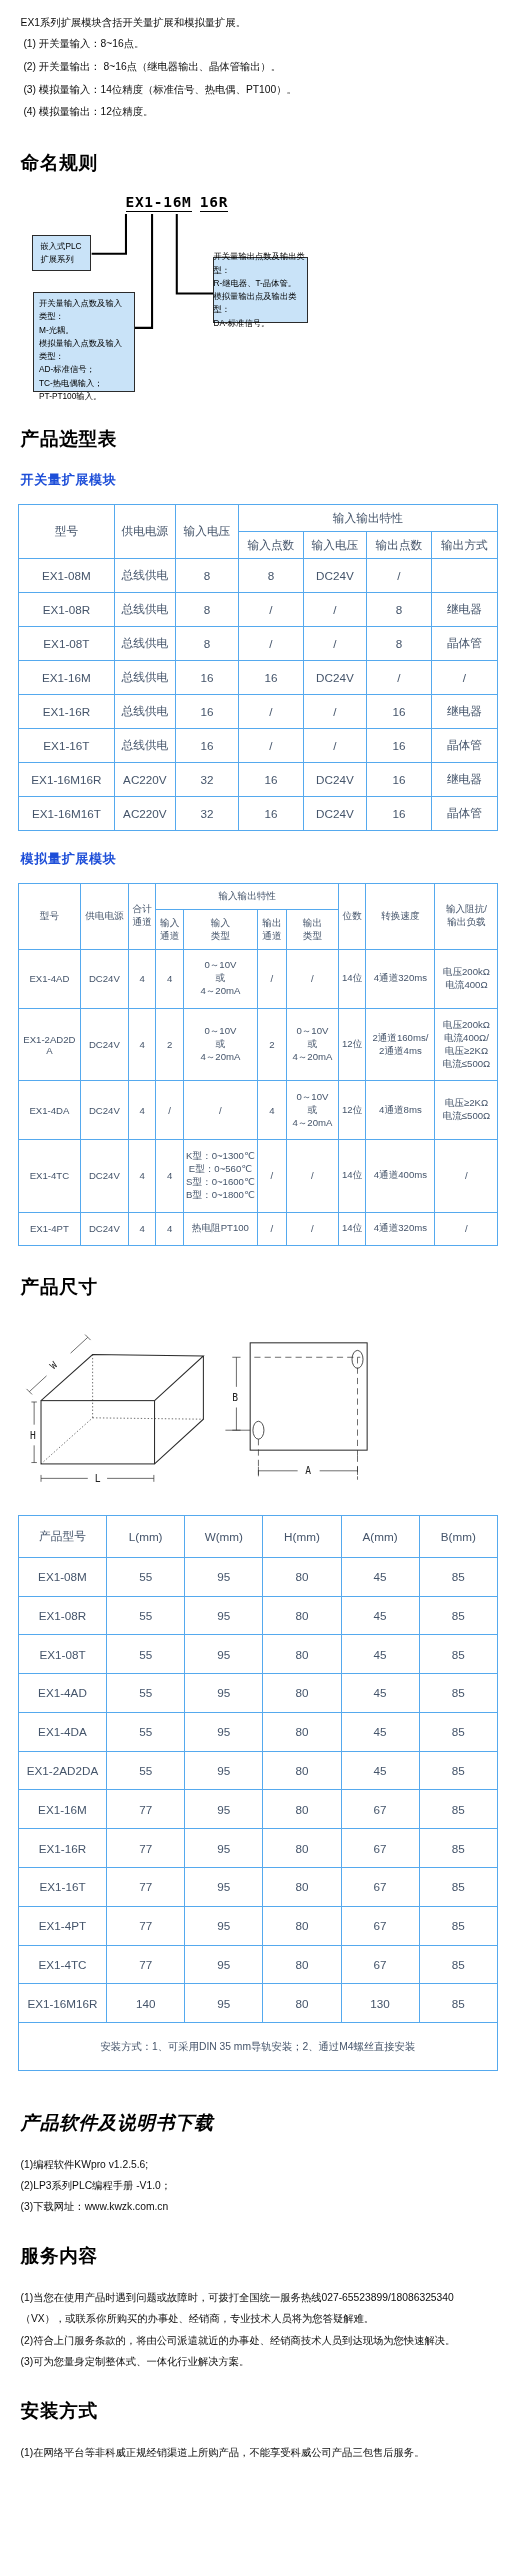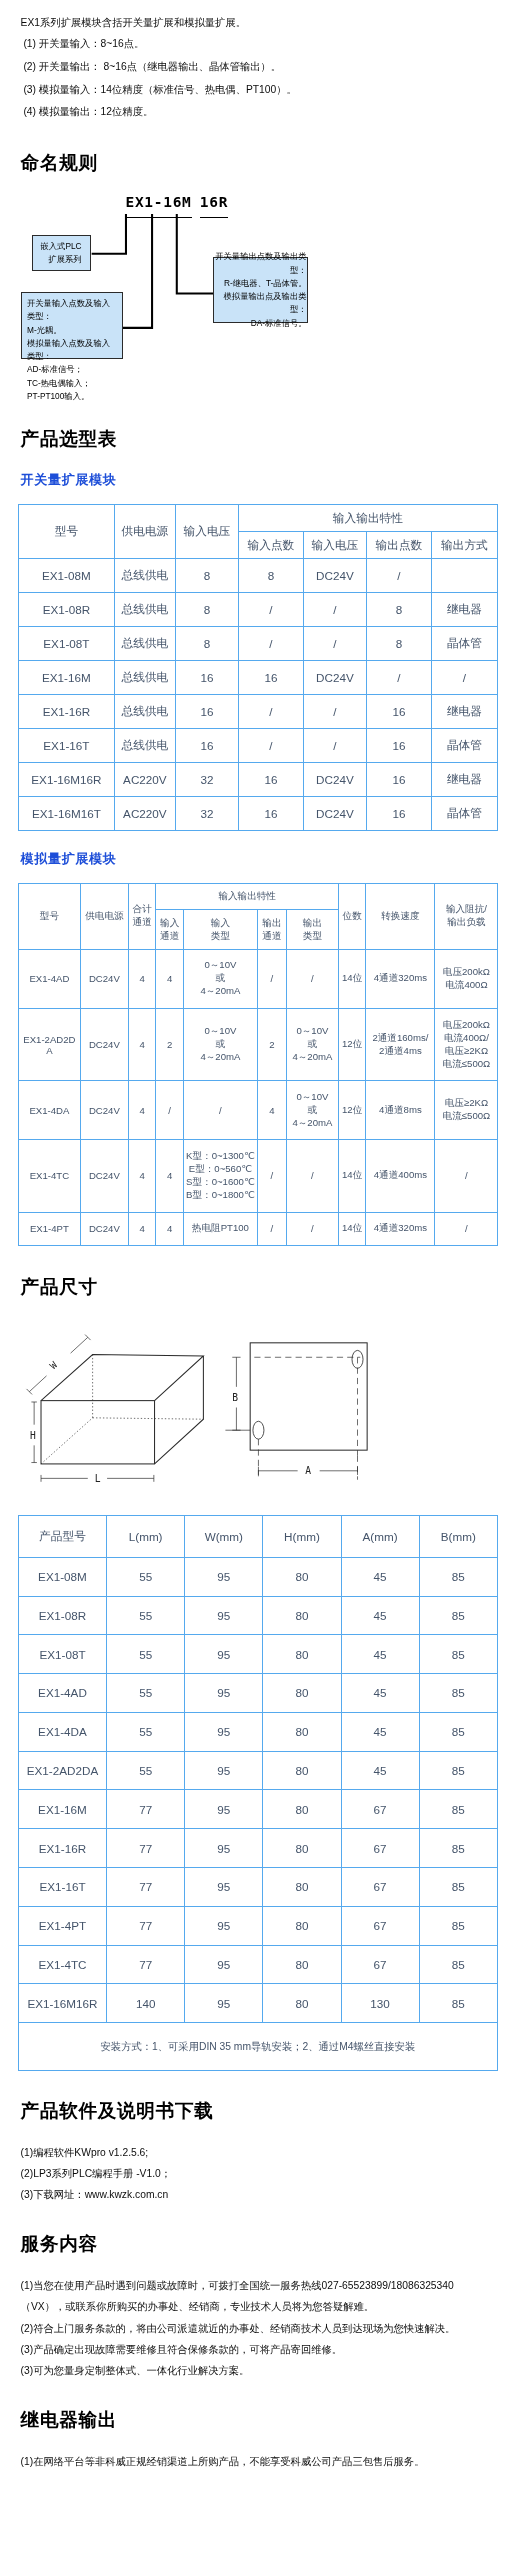--- a/index.html
+++ b/index.html
@@ -21,28 +21,28 @@
   .body-text{font-size:10.3px;line-height:2.05;color:#0d0d0d;margin:0 4.1px;}
   .feature-item{font-size:10.3px;line-height:2.2;color:#0d0d0d;margin:0 4.1px 0 6.9px;}
 
   
   .naming-wrap{position:relative;height:206px;margin-top:4.1px;}
   .naming-model{
     position:absolute;left:109px;top:0;
     font-size:14.5px;font-weight:600;color:#000;letter-spacing:0.7px;
     font-family:"DejaVu Sans Mono","Liberation Mono",monospace;
   }
-  .naming-model .u{border-bottom:1.4px solid #000;padding-bottom:7px;}
+  .naming-model .u{border-bottom:1.4px solid #000;padding-bottom:1px;}
   .naming-model .gap{display:inline-block;width:8.3px;}
   .nbox{
     position:absolute;background:#c9e3f8;border:0.7px solid #2b2b2b;
     font-size:8.3px;line-height:1.6;color:#000;white-space:pre-line;
     box-sizing:border-box;
   }
-  .nbox.center{display:flex;align-items:center;justify-content:center;text-align:right;}
+  .nbox.center{display:flex;align-items:center;justify-content:center;text-align:left;}
   .nbox.left{padding:4.1px 5.5px;text-align:left;}
   .naming-lines{position:absolute;left:0;top:0;}
 
   
   table.spec{
     border-collapse:collapse;margin:0 0 0 1.4px;width:480px;
     table-layout:fixed;
   }
   table.spec th,table.spec td{
     border:0.7px solid #55a9ee;
@@ -79,21 +79,21 @@
   <h1 class="sec-title">命名规则</h1>
   <div class="naming-wrap">
     <svg class="naming-lines" width="483" height="206" viewBox="0 0 702 300">
       <path d="M158,29 V87 H108" stroke="#000" stroke-width="3" fill="none"></path>
       <path d="M196,29 V195 H148" stroke="#000" stroke-width="3" fill="none"></path>
       <path d="M232,29 V145 H285" stroke="#000" stroke-width="3" fill="none"></path>
     </svg>
     <div class="naming-model"><span class="u">EX1-</span><span class="u">16M</span><span class="gap"></span><span class="u">16R</span></div>
     <div class="nbox center" style="left:15px;top:41px;width:59px;height:36px;">嵌入式PLC
 扩展系列</div>
-    <div class="nbox left" style="left:4px;top:98px;width:102px;height:67px;">开关量输入点数及输入类型：
+    <div class="nbox left" style="left:16px;top:98px;width:102px;height:100px;">开关量输入点数及输入类型：
 M-光耦。
 模拟量输入点数及输入类型：
 AD-标准信号；
 TC-热电偶输入；
 PT-PT100输入。</div>
     <div class="nbox center" style="left:196px;top:63px;width:95px;height:66px;">开关量输出点数及输出类型：
 R-继电器、T-晶体管。
 模拟量输出点及输出类型：
 DA-标准信号。</div>
   </div>
@@ -497,28 +497,27 @@
           <td>85</td>
         </tr>
       </tbody>
     <tfoot>
       <tr>
         <td colspan="6" class="note-cell">安装方式：1、可采用DIN 35 mm导轨安装；2、通过M4螺丝直接安装</td>
       </tr>
     </tfoot>
   </table>
 
-  <h1 class="sec-title" style="margin-top:27px;">产品软件及说明书下载</h1>
+  <h1 class="sec-title" style="margin-top:39px;font-style:italic;">产品软件及说明书下载</h1>
   <div class="body-text">(1)编程软件KWpro v1.2.5.6;</div>
   <div class="body-text">(2)LP3系列PLC编程手册 -V1.0；</div>
   <div class="body-text">(3)下载网址：www.kwzk.com.cn</div>
 
   <h1 class="sec-title">服务内容</h1>
   <div class="body-text">(1)当您在使用产品时遇到问题或故障时，可拨打全国统一服务热线027-65523899/18086325340（VX），或联系你所购买的办事处、经销商，专业技术人员将为您答疑解难。</div>
   <div class="body-text">(2)符合上门服务条款的，将由公司派遣就近的办事处、经销商技术人员到达现场为您快速解决。</div>
-  <div class="body-text">(3)产品确定出现故障需要维修且符合保修条款的，可将产品寄回维修。</div>
   <div class="body-text">(3)可为您量身定制整体式、一体化行业解决方案。</div>
 
-  <h1 class="sec-title">继电器输出</h1>
+  <h1 class="sec-title">安装方式</h1>
   <div class="body-text">(1)在网络平台等非科威正规经销渠道上所购产品，不能享受科威公司产品三包售后服务。</div>
 
 </div>
 
 
 </body></html>

